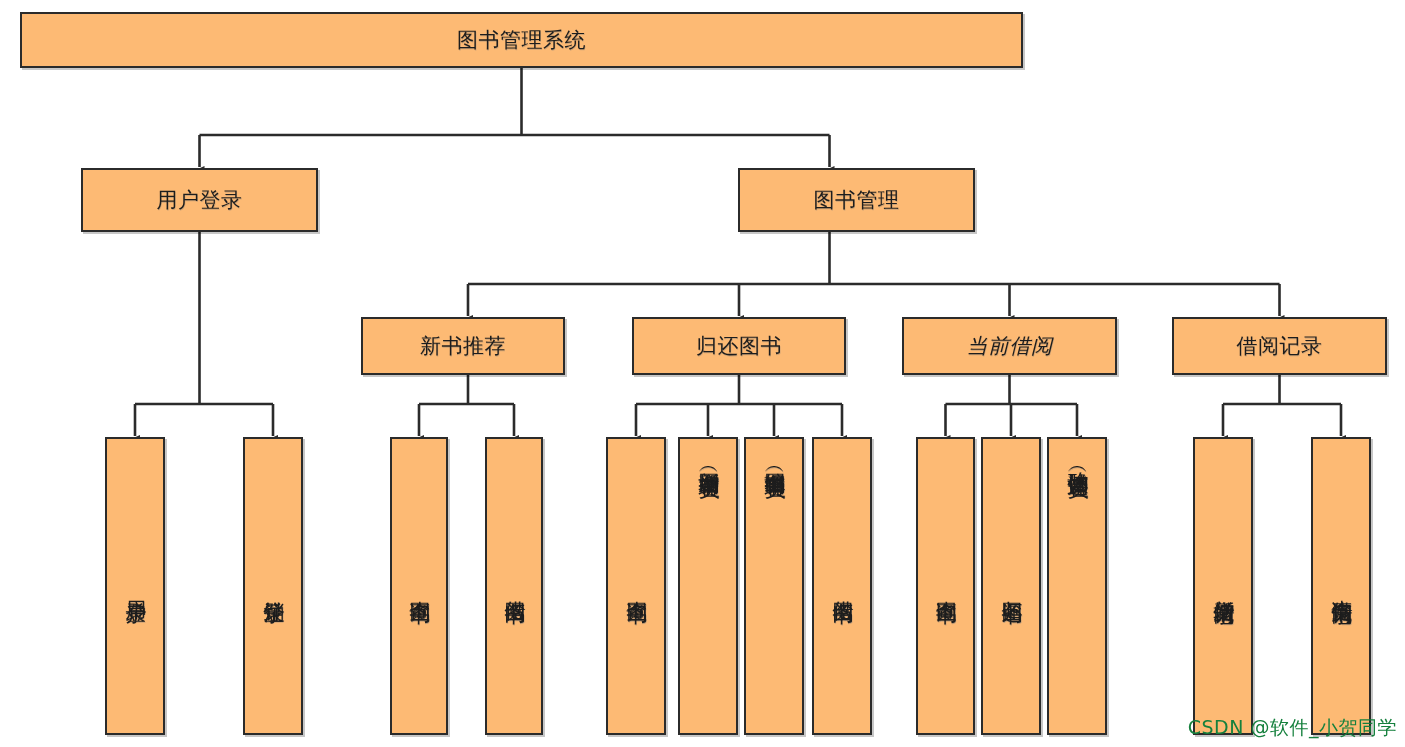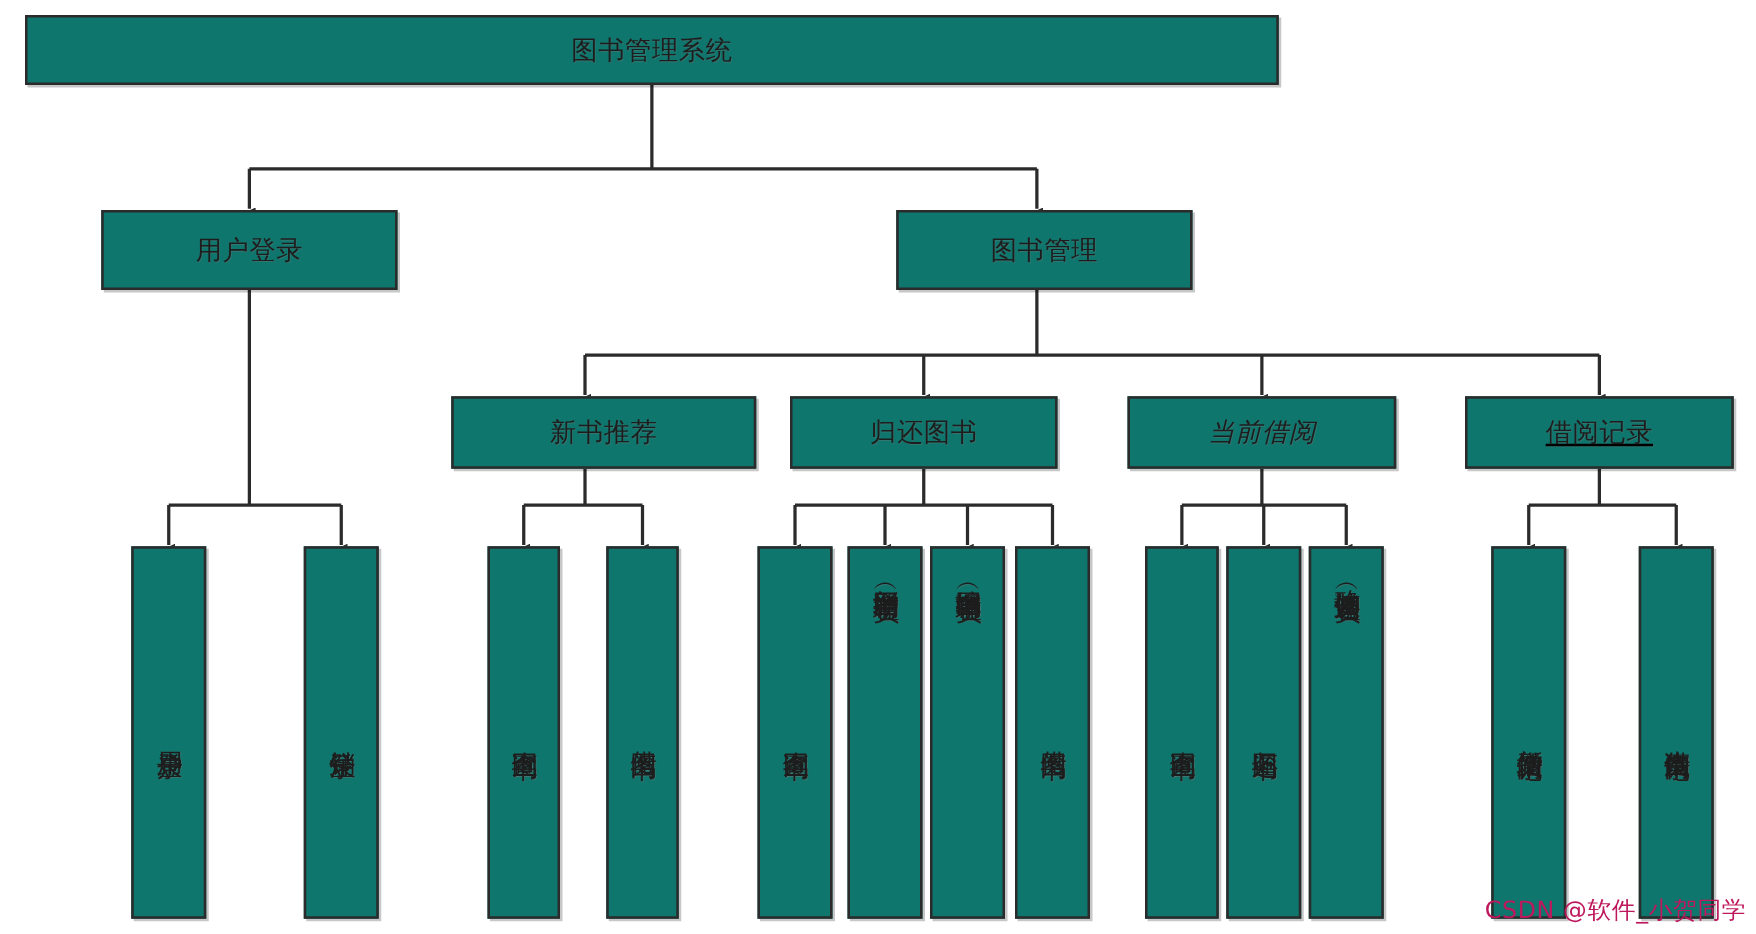--- a/index.html
+++ b/index.html
@@ -2,21 +2,21 @@
 <html><head>
 <meta charset="utf-8">
 <style>
   html,body{margin:0;padding:0;background:#ffffff;}
   body{font-family:"DejaVu Sans","Liberation Sans",sans-serif;}
   #stage{position:relative;width:1405px;height:747px;background:#ffffff;overflow:hidden;}
   #wires{position:absolute;left:0;top:0;width:1405px;height:747px;}
   .node{
     position:absolute;
     box-sizing:border-box;
-    background:#0f766e;
+    background:#fdba74;
     border:2.5px solid #2b2b2b;
     display:flex;
     align-items:center;
     justify-content:center;
     box-shadow:2px 2px 0 rgba(0,0,0,0.22);
   }
   .node .lbl{
     color:#1d1d1d;
     font-size:21px;
     line-height:1.18;
@@ -31,21 +31,21 @@
     font-size:21px;
     line-height:1.42;
     letter-spacing:1px;
   }
   .node.vert.mid{align-items:center;padding-top:0;}
   #watermark{
     position:absolute;
     right:8px;
     bottom:6px;
     font-size:19px;
-    color:#be185d;
+    color:#15803d;
     letter-spacing:0.5px;
     white-space:nowrap;
     pointer-events:none;
   }
 </style>
 </head>
 <body>
 
 <div id="stage">
 
@@ -92,33 +92,33 @@
       </g>
   </svg>
 
   <div id="node-layer">
       <div class="node" style="left: 20px; top: 12px; width: 1003px; height: 56px;">
         <span class="lbl">图书管理系统</span>
       </div>
       <div class="node" style="left: 81px; top: 168px; width: 237px; height: 64px;">
         <span class="lbl">用户登录</span>
       </div>
-      <div class="node" style="left: 717px; top: 168px; width: 237px; height: 64px;">
+      <div class="node" style="left: 738px; top: 168px; width: 237px; height: 64px;">
         <span class="lbl">图书管理</span>
       </div>
-      <div class="node" style="left: 361px; top: 317px; width: 244px; height: 58px;">
+      <div class="node" style="left: 361px; top: 317px; width: 204px; height: 58px;">
         <span class="lbl">新书推荐</span>
       </div>
       <div class="node" style="left: 632px; top: 317px; width: 214px; height: 58px;">
         <span class="lbl">归还图书</span>
       </div>
       <div class="node" style="left: 902px; top: 317px; width: 215px; height: 58px; font-style: italic;">
         <span class="lbl">当前借阅</span>
       </div>
-      <div class="node" style="left: 1172px; top: 317px; width: 215px; height: 58px; text-decoration: underline;">
+      <div class="node" style="left: 1172px; top: 317px; width: 215px; height: 58px;">
         <span class="lbl">借阅记录</span>
       </div>
       <div class="node vert mid" style="left: 105px; top: 437px; width: 60px; height: 298px;">
         <span class="lbl">用户登录</span>
       </div>
       <div class="node vert mid" style="left: 243px; top: 437px; width: 60px; height: 298px;">
         <span class="lbl">注销登录</span>
       </div>
       <div class="node vert mid" style="left: 390px; top: 437px; width: 58px; height: 298px;">
         <span class="lbl">查询图书</span>

